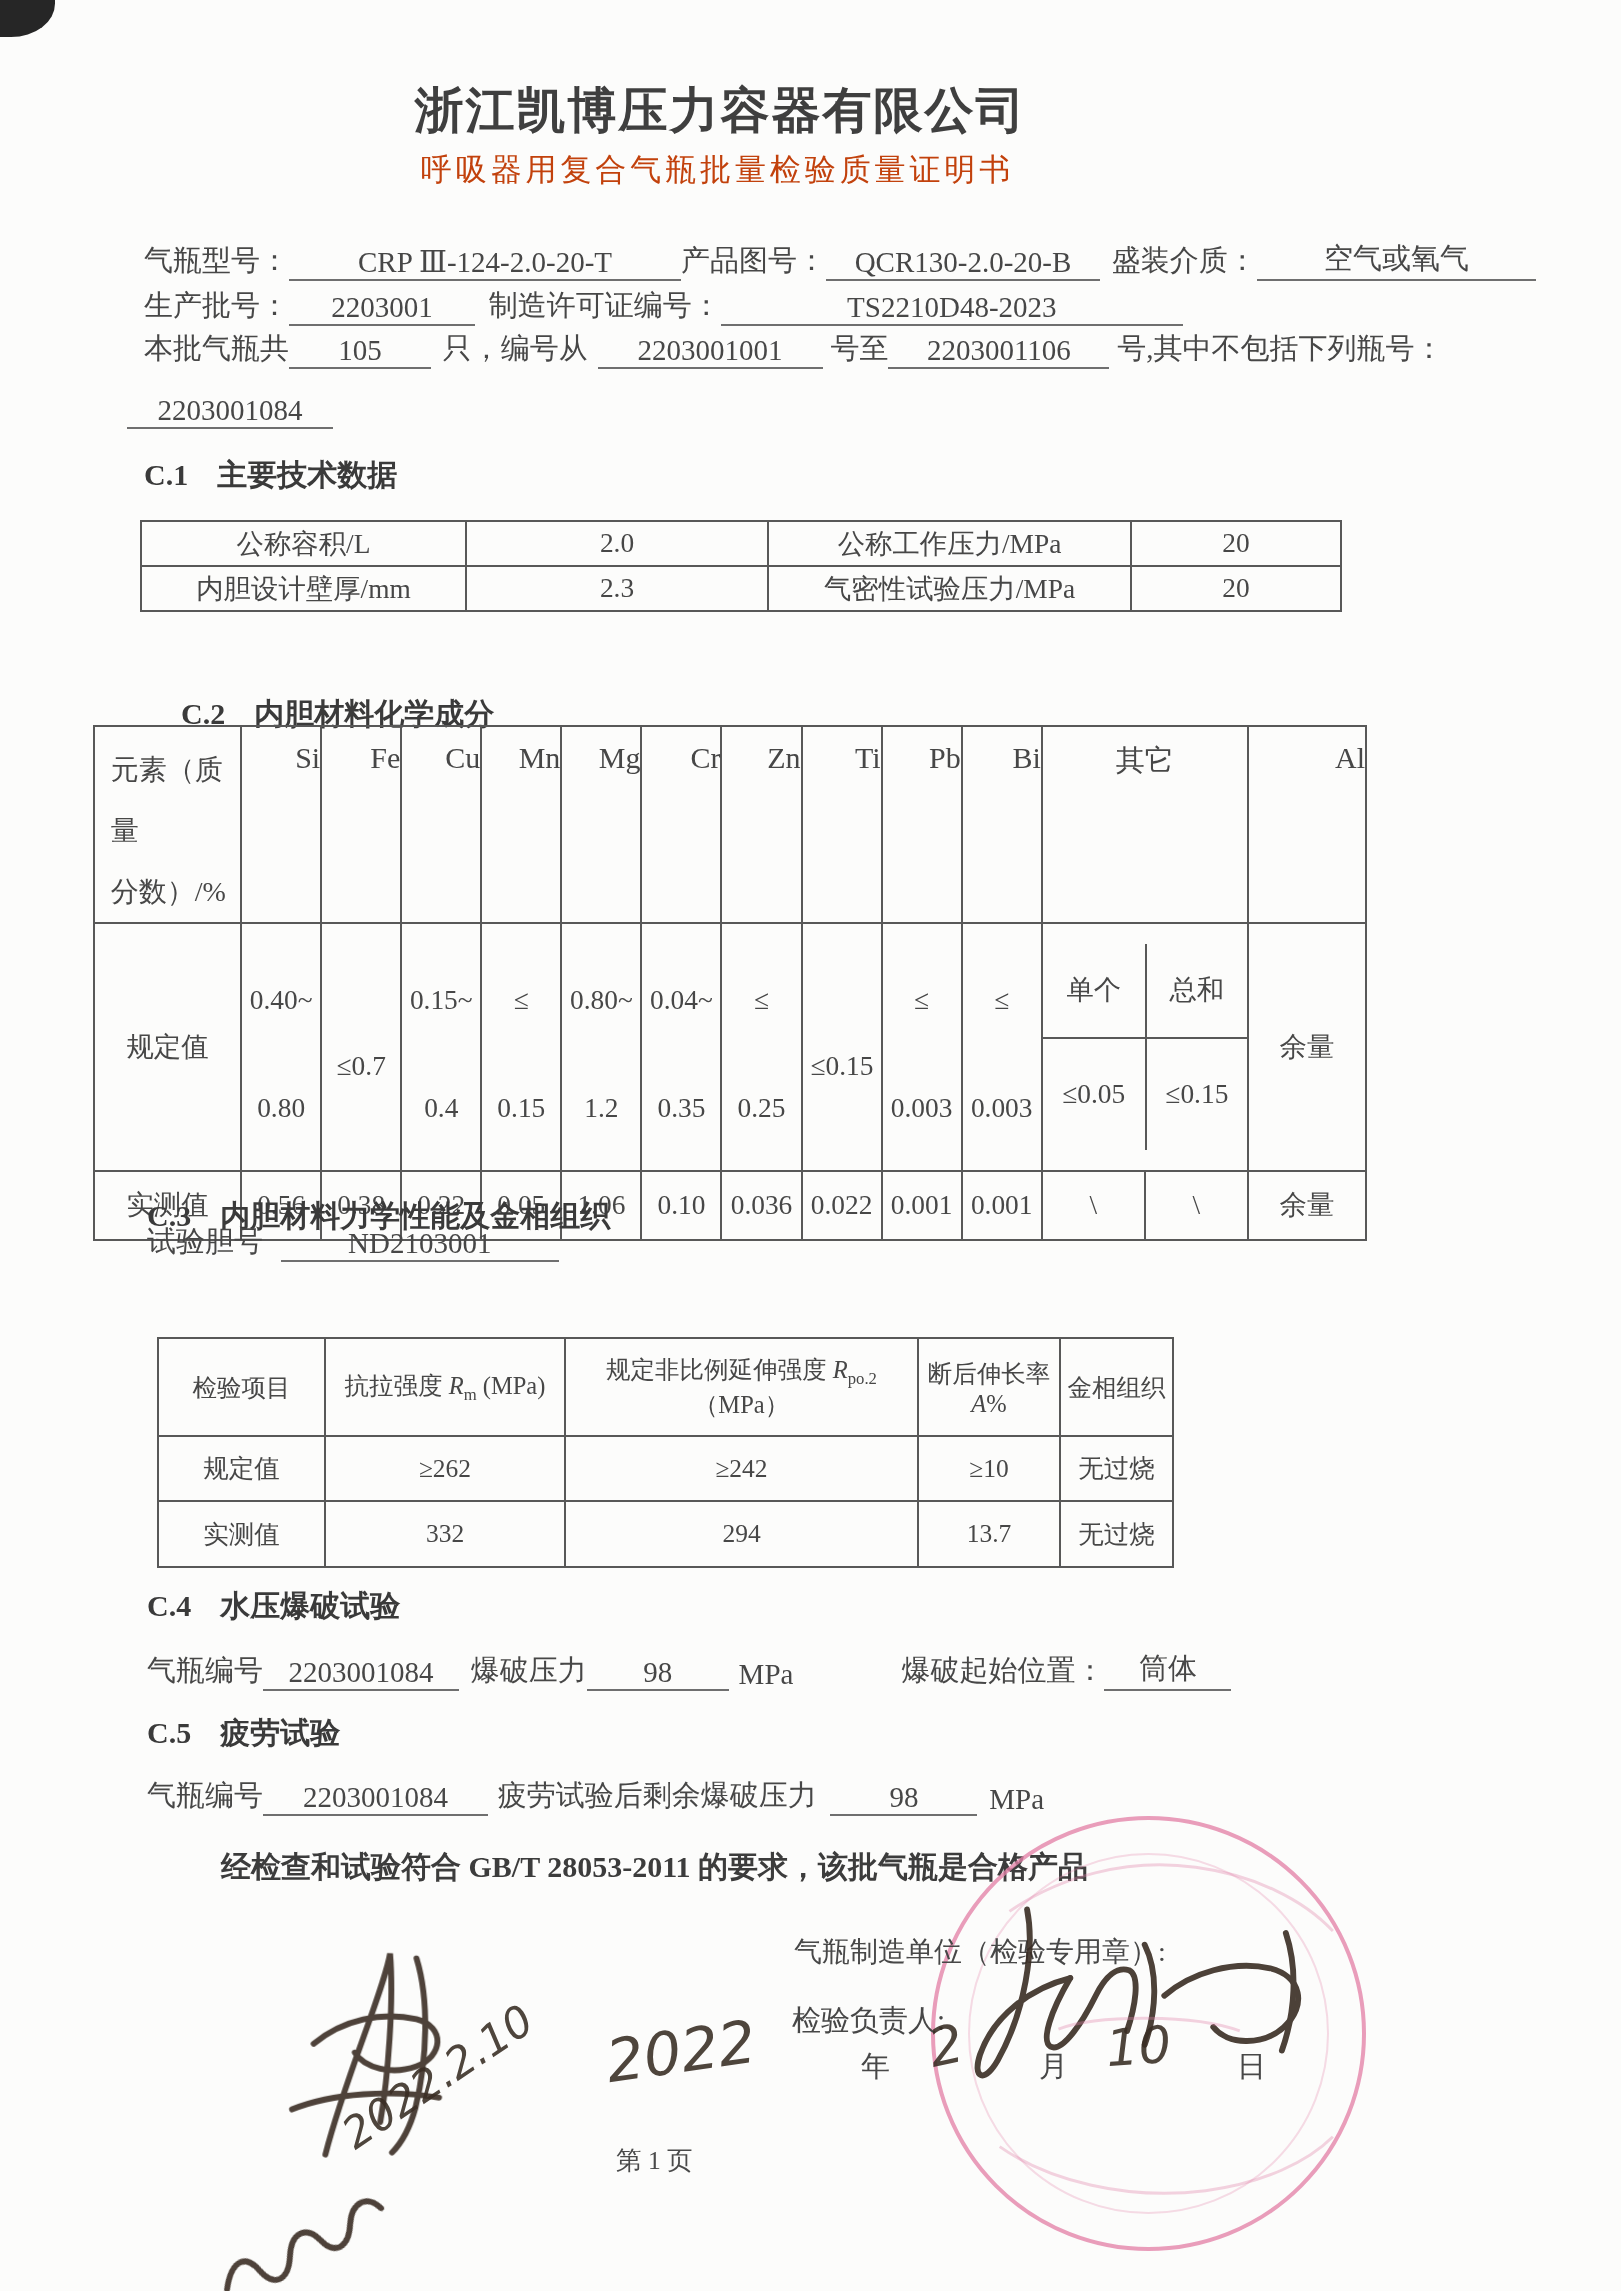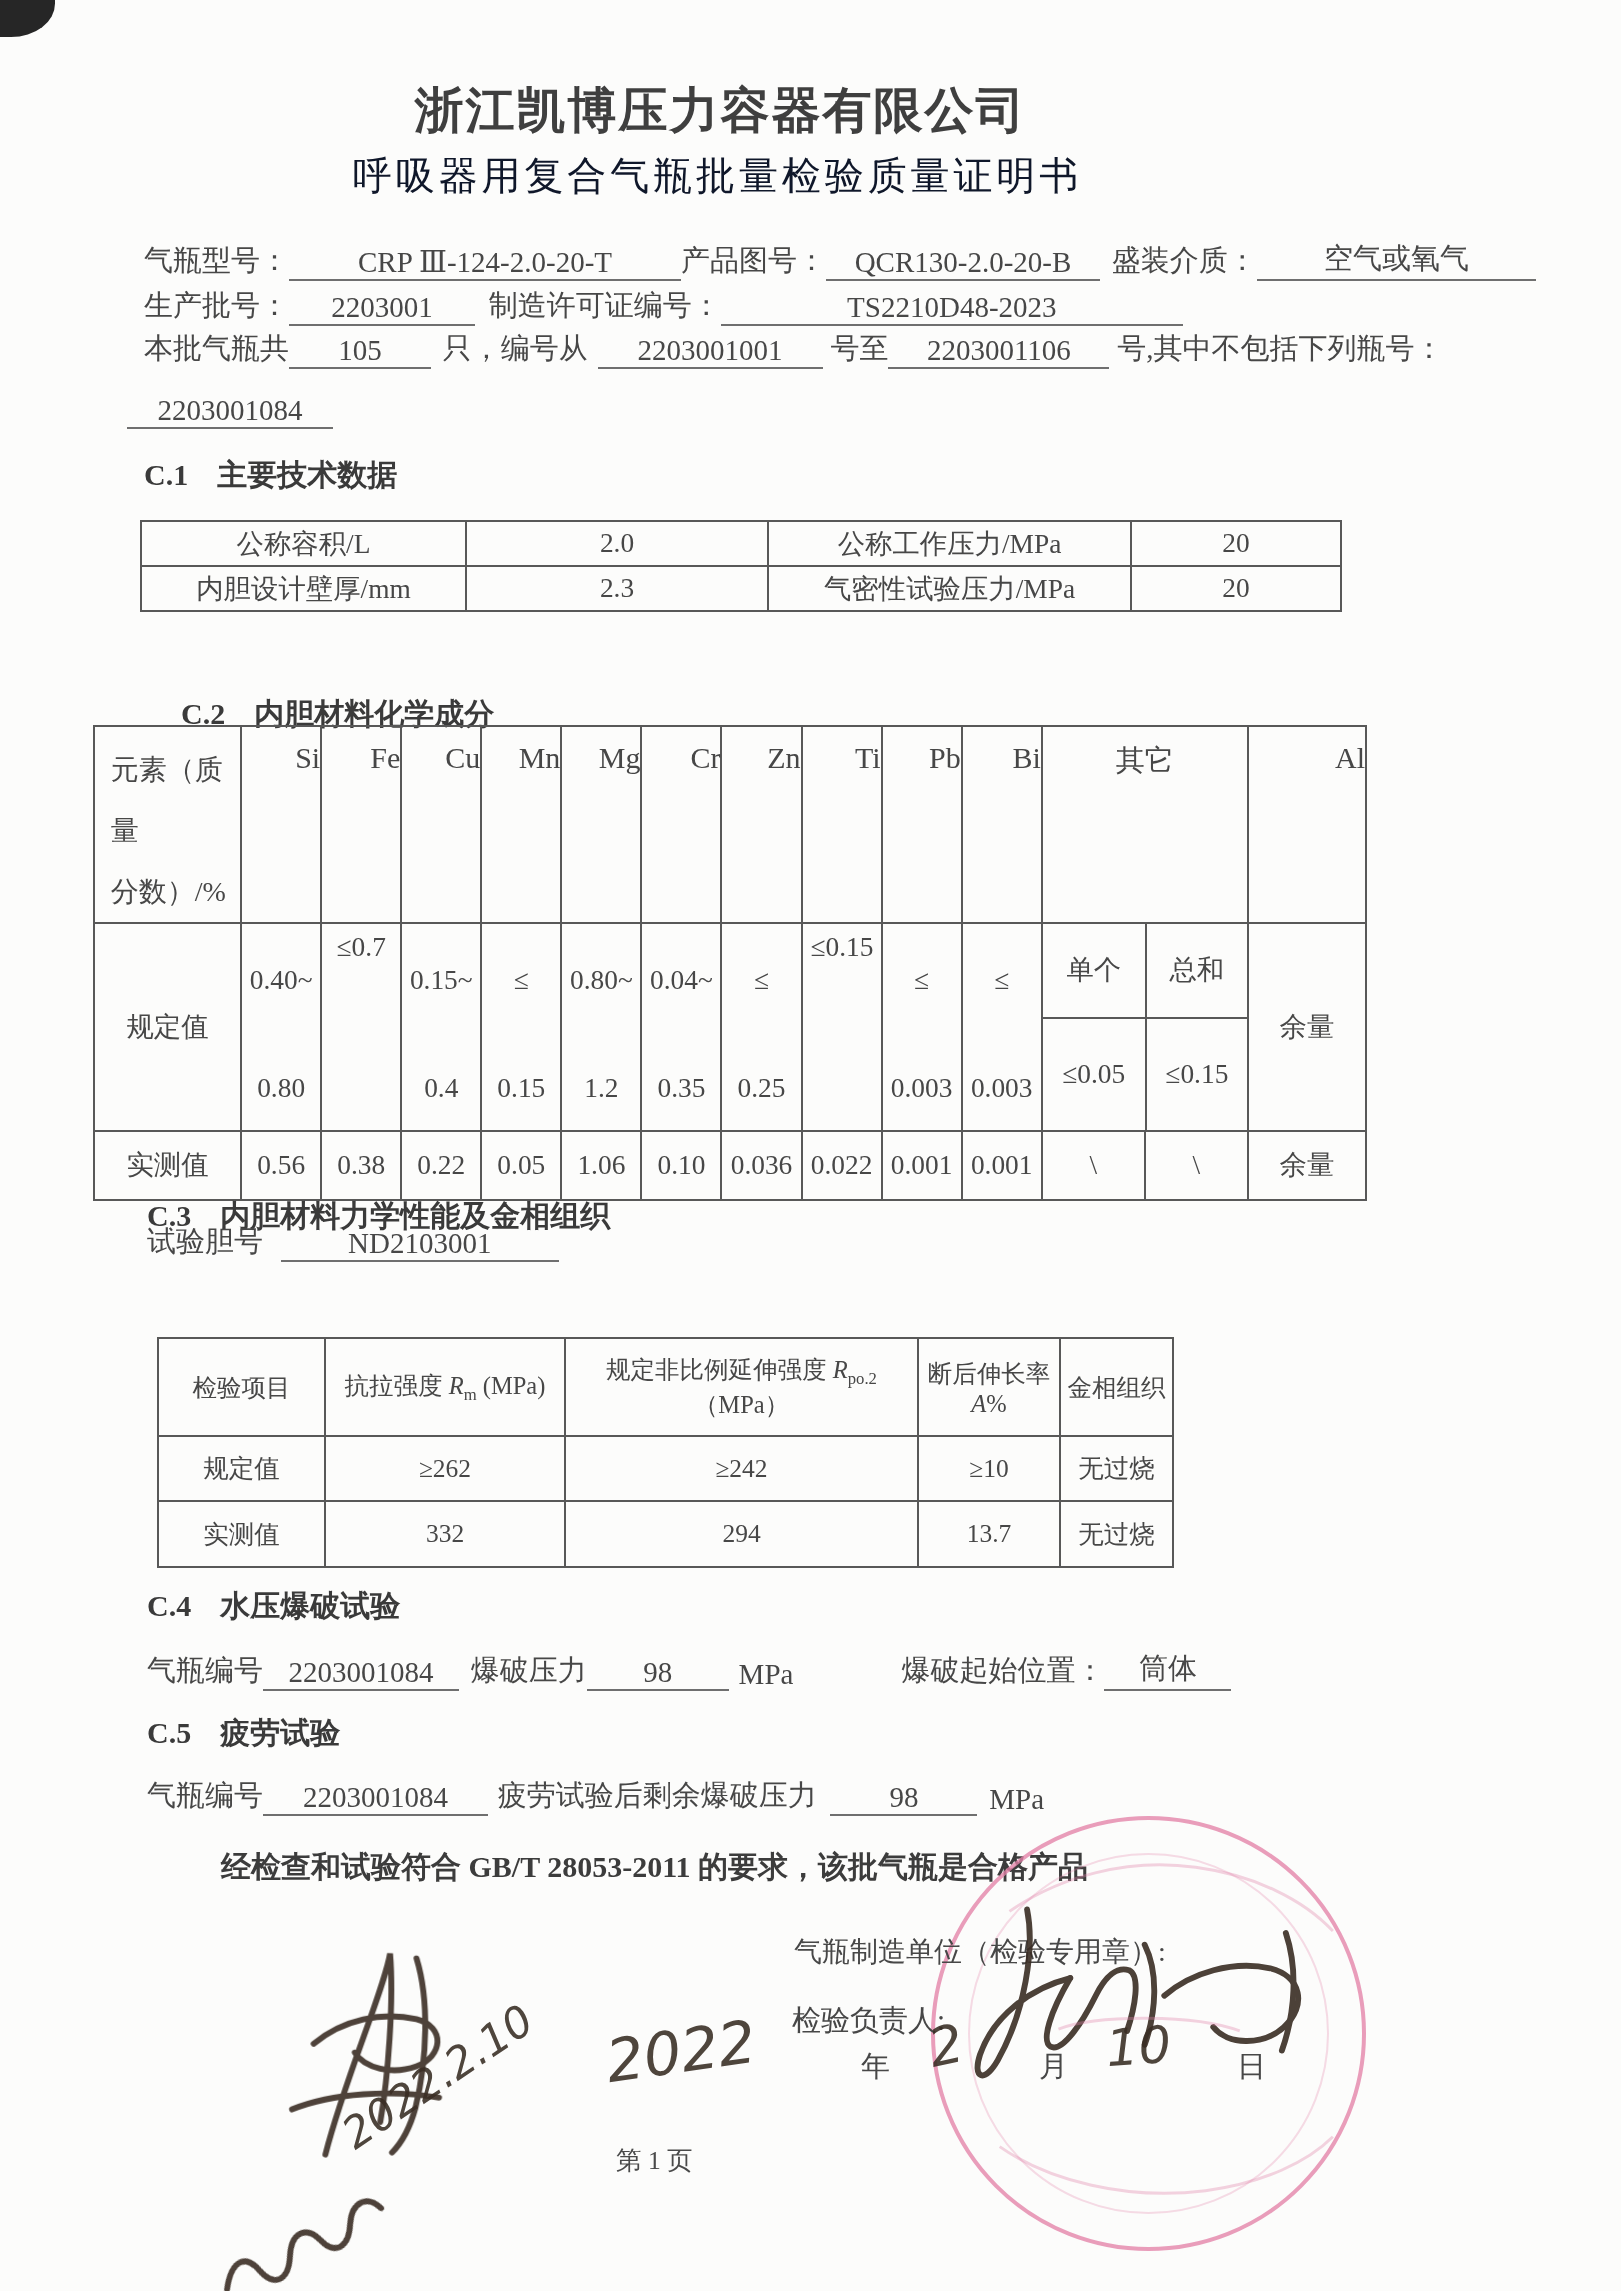--- a/index.html
+++ b/index.html
@@ -4,38 +4,38 @@
 <style>
   html,body{margin:0;padding:0;background:#e8e8e6;}
   .page{position:relative;width:1621px;height:2292px;background:#fcfcfb;overflow:hidden;
         font-family:"Liberation Serif","DejaVu Serif",serif;color:#474747;}
   .abs{position:absolute;}
   
   .corner-smudge{left:0;top:0;width:55px;height:37px;background:#262626;border-bottom-right-radius:80% 90%;}
   
   .doc-title{top:78px;left:0;width:1441px;text-align:center;font-size:49px;font-weight:bold;
              letter-spacing:2px;color:#3f3f3f;font-family:"Liberation Sans","DejaVu Sans",sans-serif;}
-  .doc-subtitle{top:149px;left:0;width:1435px;text-align:center;font-size:39px;letter-spacing:3.9px;color:#0f172a;}
+  .doc-subtitle{top:149px;left:0;width:1435px;text-align:center;font-size:31px;letter-spacing:3.9px;color:#c2410c;}
   
   .iline{display:flex;align-items:flex-end;font-size:29px;white-space:nowrap;}
   .lbl{flex:0 0 auto;}
   .val{border-bottom:2px solid #6f6f6f;text-align:center;flex:0 0 auto;}
   .sec-h{font-size:30px;font-weight:bold;color:#3a3a3a;}
   .sec-h .t{margin-left:29px;}
   table{border-collapse:collapse;table-layout:fixed;}
   td{border:2px solid #585858;text-align:center;font-size:27.4px;color:#474747;padding:0;}
   .c1-table td{height:43px;border-radius:17px;}
   
   .c2-table td{vertical-align:middle;}
   .c2-table .hdr{vertical-align:top;text-align:right;padding:13.7px 0 0 17.6px;font-size:30px;}
   .c2-table .hdr-center{vertical-align:top;text-align:center;padding:13.7px 0 0 0;font-size:29px;}
   .elem-hdr{vertical-align:top;text-align:left;padding:11.8px 0 0 15.7px;font-size:28px;line-height:61px;}
   .two{display:flex;flex-direction:column;justify-content:space-between;height:206px;box-sizing:border-box;
        padding:41px 0 25.5px 0;border-radius:23px;}
-  .two.single{padding:8px;}
+  .two.single{justify-content:center;padding:8px;margin-top:40px;}
   .nested-cell{padding:0;}
   .ng{display:grid;grid-template-columns:1fr 1fr;grid-template-rows:93px auto;height:206px;}
   .ng>div{display:flex;align-items:center;justify-content:center;border-left:2px solid #585858;
           border-top:2px solid #585858;font-size:27.4px;}
   .ng>div:nth-child(1),.ng>div:nth-child(2){border-top:none;}
   .ng>div:nth-child(1),.ng>div:nth-child(3){border-left:none;}
   
   .c3-table td{font-size:25.5px;}
   .c3-table .h{font-size:24.5px;}
   sub{font-size:16.7px;}

